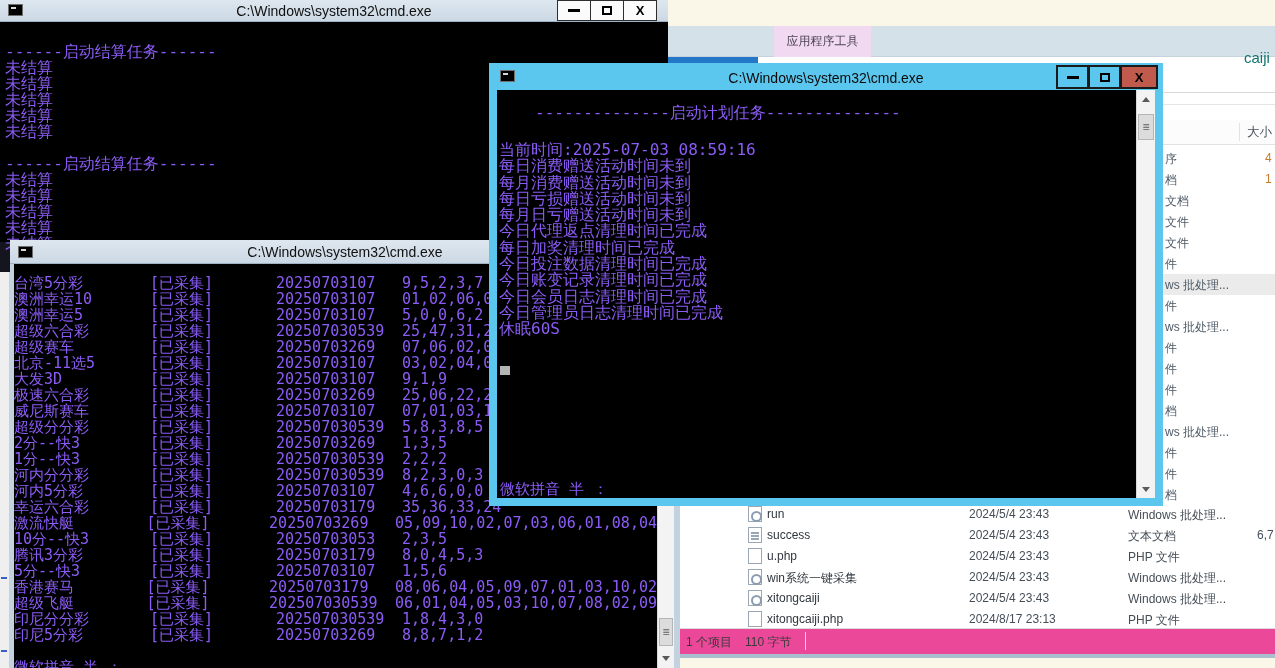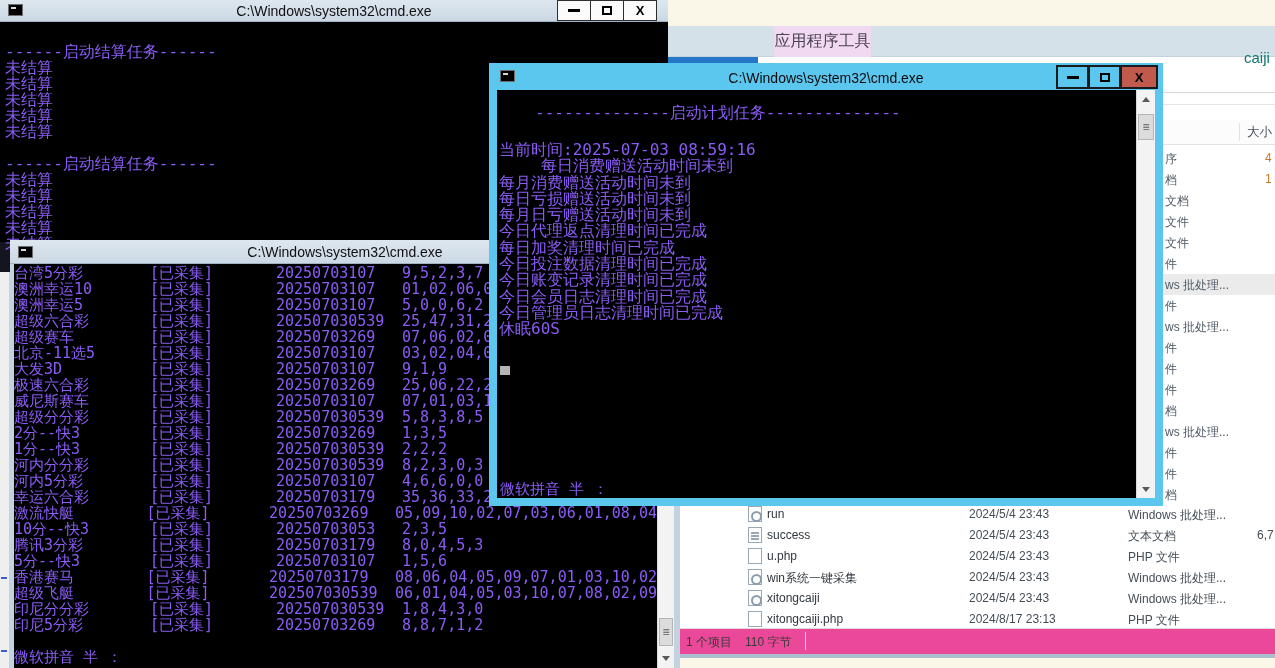--- a/index.html
+++ b/index.html
@@ -44,21 +44,21 @@
   .crow { display:flex; height:16px; line-height:16px; font-size:15px; white-space:pre; }
   .c-name   { width:136px; overflow:hidden; }
   .c-status { width:126px; }
   .c-period { width:96px; text-align:left; }
   .c-result { margin-left:30px; }
 
   
   .explorer { background:#FFFFFF; border-left:1px solid #A9BFCE; }
   .ex-band { position:absolute; left:0; top:0; width:718px; height:31px; background:#D5E1E9; border-bottom:1px solid #C5D3DD; }
   .apptools { position:absolute; height:31px; display:flex; align-items:center; justify-content:center;
-              background:#F1D9F1; font-size:16px; color:#4E4457; }
+              background:#F1D9F1; font-size:12px; color:#4E4457; }
   .ex-title { position:absolute; top:23px; font-size:15px; color:#0f766e; white-space:nowrap; }
   .qfolder { position:relative; width:16px; height:12px; background:#EDC45C; border:1px solid #B68D33; border-radius:1px; }
   .qfolder::before { content:""; position:absolute; left:-1px; top:-4px; width:7px; height:3px; background:#EDC45C; border:1px solid #B68D33; }
   .qdoc { position:relative; width:13px; height:16px; background:#FFF; border:1px solid #8FA0AE; }
   .qcheck { position:absolute; left:2px; top:4px; width:8px; height:4px; border-left:2px solid #C5402E; border-bottom:2px solid #C5402E; transform:rotate(-45deg); }
   .qsep { width:1px; height:18px; background:#B7C5D0; }
   .qcaret { width:0; height:0; border-left:4px solid transparent; border-right:4px solid transparent; border-top:5px solid #3F4A52; margin-top:5px; border-bottom:none; }
   .qcaret::before { content:""; }
   .filetab { position:absolute; background:#2577C8; }
   .hline { position:absolute; left:0; width:718px; height:1px; }
@@ -267,21 +267,21 @@
         <div class="cline">未结算</div>
       </div>
   </div>
 
   <div class="abs" style="left:10px; top:240px; width:670px; height:428px; background:#C3D2DF;">
     <div class="abs tb-back" style="left:0; top:0; width:670px; height:24px;">
       <div class="cmdicon" style="left:8px; top:6px;"></div>
       <div class="tb-title" style="top:4px;">C:\Windows\system32\cmd.exe</div>
     </div>
     <div class="abs mono" style="left:4px; top:24px; width:643px; height:404px; background:#000; overflow:hidden;">
-      <div id="cmdbottom-rows" style="padding-top:1px;">
+      <div id="cmdbottom-rows" style="padding-top:11px;">
           <div class="crow"><span class="c-name">台湾5分彩</span><span class="c-status">[已采集]</span><span class="c-period">20250703107</span><span class="c-result">9,5,2,3,7</span></div>
           <div class="crow"><span class="c-name">澳洲幸运10</span><span class="c-status">[已采集]</span><span class="c-period">20250703107</span><span class="c-result">01,02,06,08</span></div>
           <div class="crow"><span class="c-name">澳洲幸运5</span><span class="c-status">[已采集]</span><span class="c-period">20250703107</span><span class="c-result">5,0,0,6,2</span></div>
           <div class="crow"><span class="c-name">超级六合彩</span><span class="c-status">[已采集]</span><span class="c-period">202507030539</span><span class="c-result">25,47,31,28</span></div>
           <div class="crow"><span class="c-name">超级赛车</span><span class="c-status">[已采集]</span><span class="c-period">20250703269</span><span class="c-result">07,06,02,03</span></div>
           <div class="crow"><span class="c-name">北京-11选5</span><span class="c-status">[已采集]</span><span class="c-period">20250703107</span><span class="c-result">03,02,04,05</span></div>
           <div class="crow"><span class="c-name">大发3D</span><span class="c-status">[已采集]</span><span class="c-period">20250703107</span><span class="c-result">9,1,9</span></div>
           <div class="crow"><span class="c-name">极速六合彩</span><span class="c-status">[已采集]</span><span class="c-period">20250703269</span><span class="c-result">25,06,22,27</span></div>
           <div class="crow"><span class="c-name">威尼斯赛车</span><span class="c-status">[已采集]</span><span class="c-period">20250703107</span><span class="c-result">07,01,03,10</span></div>
           <div class="crow"><span class="c-name">超级分分彩</span><span class="c-status">[已采集]</span><span class="c-period">202507030539</span><span class="c-result">5,8,3,8,5</span></div>
@@ -322,21 +322,21 @@
       <div class="g-max"></div>
     </div>
     <div class="fbtn bclose" style="left:631px; top:2px;">
       <span class="g-x">X</span>
     </div>
 
     <div class="abs mono" style="left:8px; top:27px; width:639px; height:408px; background:#000; overflow:hidden;">
       <div class="abs cline" style="left:2px; top:15px;margin-left:36px;">--------------启动计划任务--------------</div>
       <div class="abs" id="cmdfront-lines" style="left:2px; top:52px;">
           <div class="cline" style="height: 16.3px;">当前时间:2025-07-03 08:59:16</div>
-          <div class="cline" style="height: 16.3px; margin-left: 42px;">每日消费赠送活动时间未到</div>
+          <div class="cline" style="height: 16.3px;">每日消费赠送活动时间未到</div>
           <div class="cline" style="height: 16.3px;">每月消费赠送活动时间未到</div>
           <div class="cline" style="height: 16.3px;">每日亏损赠送活动时间未到</div>
           <div class="cline" style="height: 16.3px;">每月日亏赠送活动时间未到</div>
           <div class="cline" style="height: 16.3px;">今日代理返点清理时间已完成</div>
           <div class="cline" style="height: 16.3px;">每日加奖清理时间已完成</div>
           <div class="cline" style="height: 16.3px;">今日投注数据清理时间已完成</div>
           <div class="cline" style="height: 16.3px;">今日账变记录清理时间已完成</div>
           <div class="cline" style="height: 16.3px;">今日会员日志清理时间已完成</div>
           <div class="cline" style="height: 16.3px;">今日管理员日志清理时间已完成</div>
           <div class="cline" style="height: 16.3px;">休眠60S</div>

